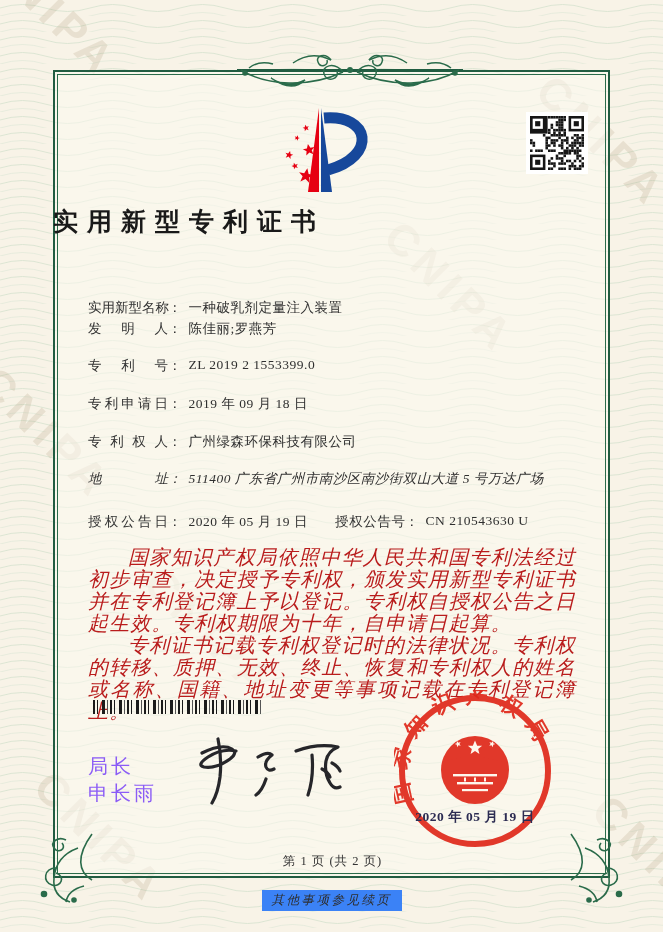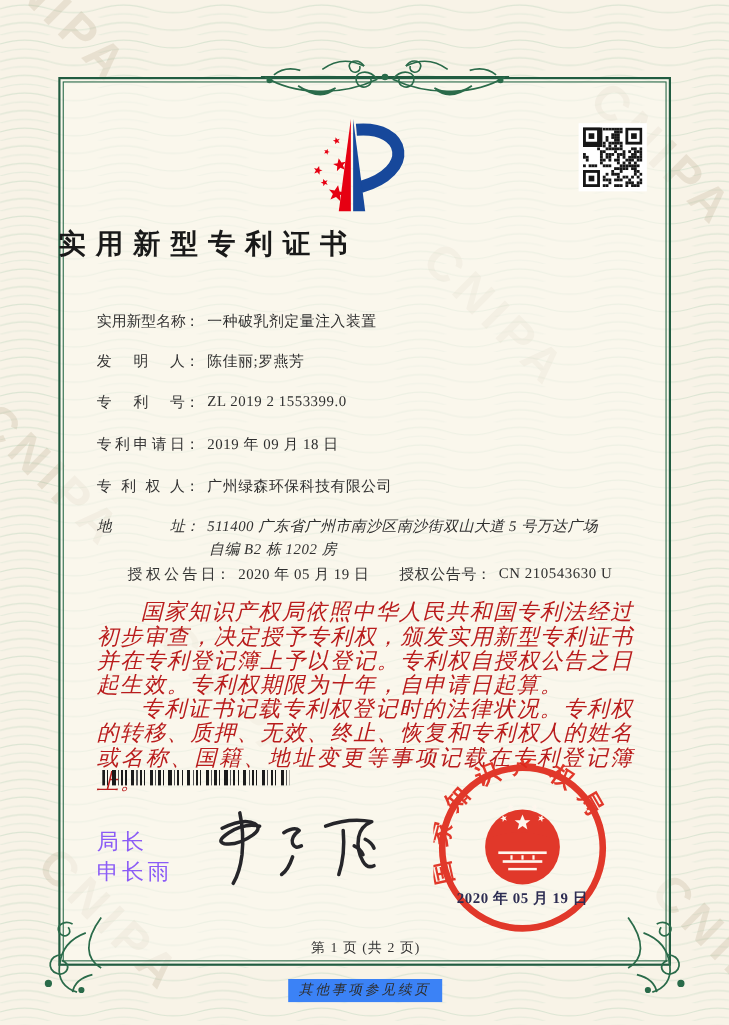--- a/index.html
+++ b/index.html
@@ -319,40 +319,39 @@
         <rect x="6" y="6" width="6" height="6"></rect>
         <rect x="51" y="6" width="6" height="6"></rect>
         <rect x="6" y="51" width="6" height="6"></rect>
       </g>
     </svg>
   </div>
 
   <div class="title">实用新型专利证书</div>
 
   <div class="fields">
-    <div class="frow" style="top:0;">
+    <div class="frow" style="top:16px;">
       <span class="flabel">实用新型名称</span><span class="fcolon">：</span><span class="fval">一种破乳剂定量注入装置</span>
     </div>
     <div class="frow" style="top:37px;">
       <span class="flabel">发明人</span><span class="fcolon">：</span><span class="fval">陈佳丽;罗燕芳</span>
     </div>
     <div class="frow" style="top:74px;">
       <span class="flabel">专利号</span><span class="fcolon">：</span><span class="fval">ZL 2019 2 1553399.0</span>
     </div>
     <div class="frow" style="top:112px;">
       <span class="flabel">专利申请日</span><span class="fcolon">：</span><span class="fval">2019 年 09 月 18 日</span>
     </div>
     <div class="frow" style="top:150px;">
       <span class="flabel">专利权人</span><span class="fcolon">：</span><span class="fval">广州绿森环保科技有限公司</span>
     </div>
     <div class="frow" style="top:187px;font-style:italic;">
       <span class="flabel">地址</span><span class="fcolon">：</span><span class="fval">511400 广东省广州市南沙区南沙街双山大道 5 号万达广场</span>
-      <span class="fval2">自编 B2 栋 1202 房</span>
-    </div>
-    <div class="frow" style="top:230px;margin-left:28px;">
+    </div>
+    <div class="frow" style="top:230px;">
       <span class="flabel">授权公告日</span><span class="fcolon">：</span><span class="fval">2020 年 05 月 19 日</span>
       <span class="fpair2">
         <span class="flabel small">授权公告号</span><span class="fcolon">：</span><span class="fval">CN 210543630 U</span>
       </span>
     </div>
   </div>
 
   <div class="body-text">
     <p>国家知识产权局依照中华人民共和国专利法经过初步审查，决定授予专利权，颁发实用新型专利证书并在专利登记簿上予以登记。专利权自授权公告之日起生效。专利权期限为十年，自申请日起算。</p>
     <p>专利证书记载专利权登记时的法律状况。专利权的转移、质押、无效、终止、恢复和专利权人的姓名或名称、国籍、地址变更等事项记载在专利登记簿上。</p>

